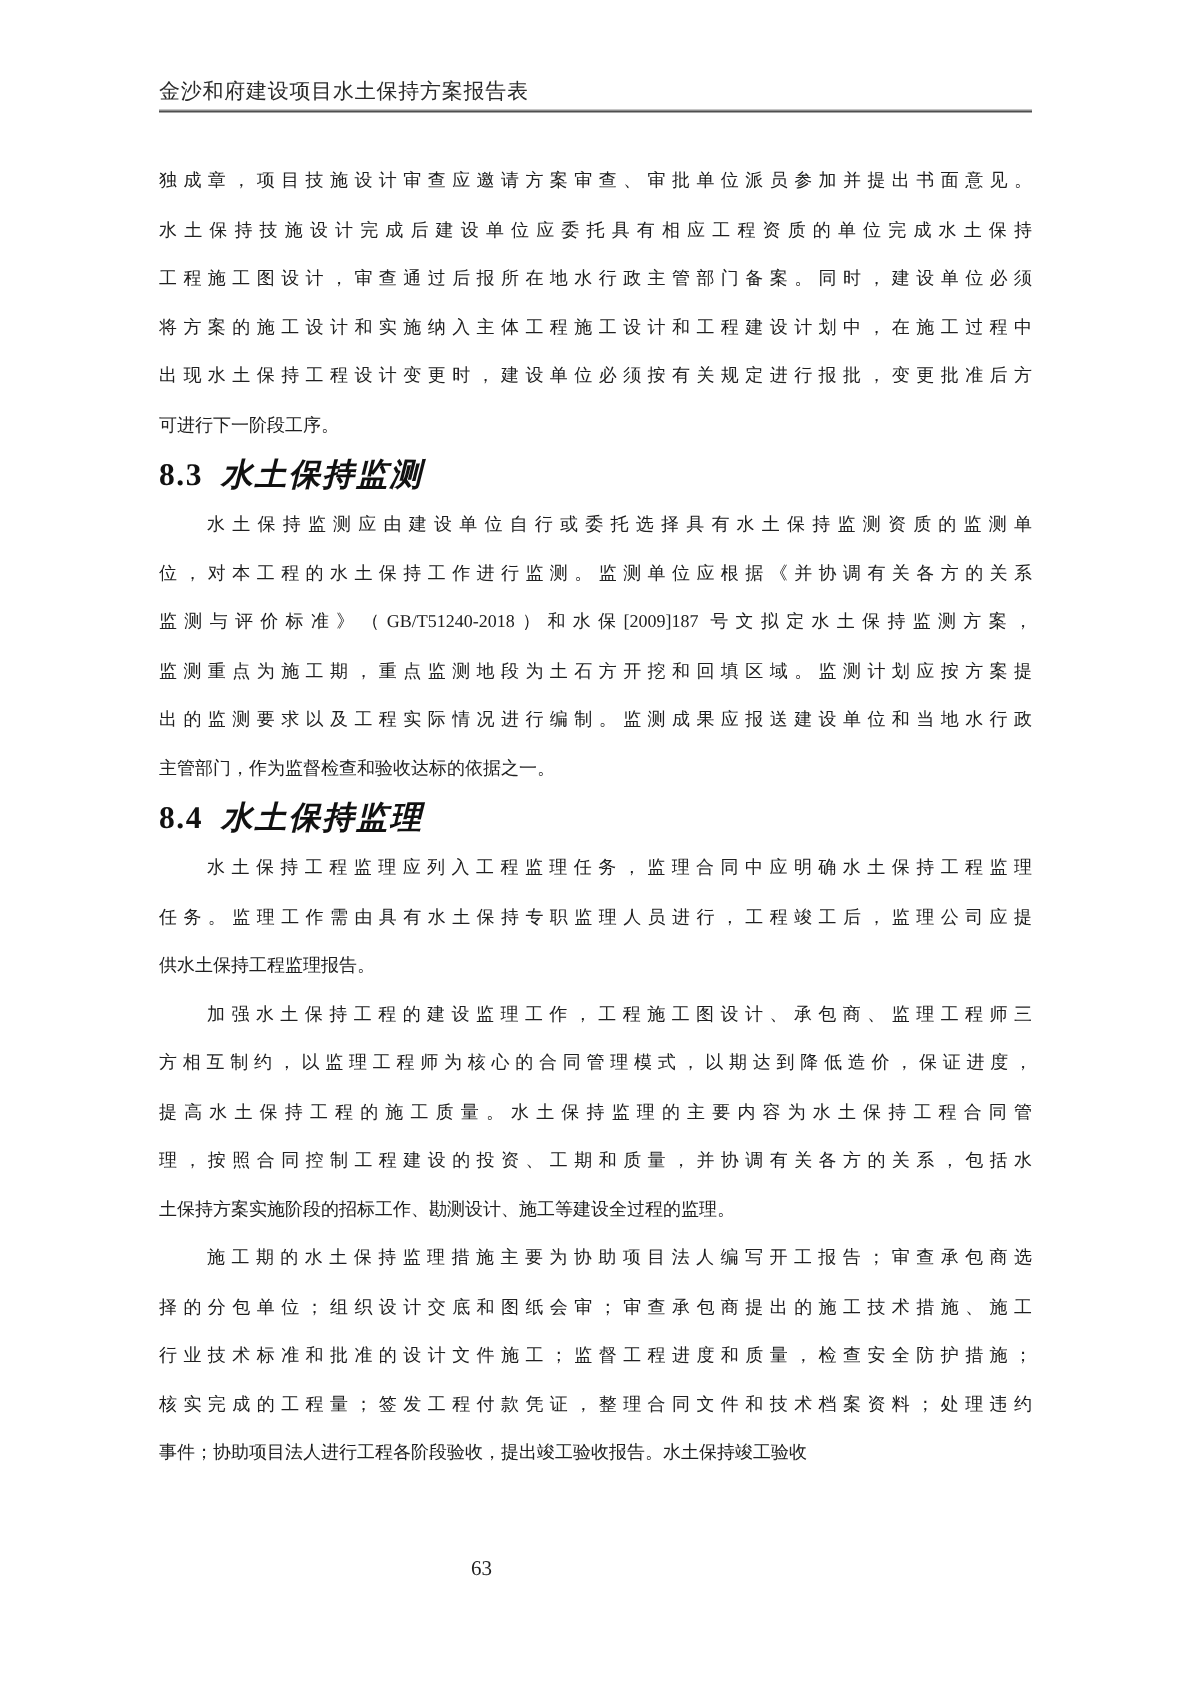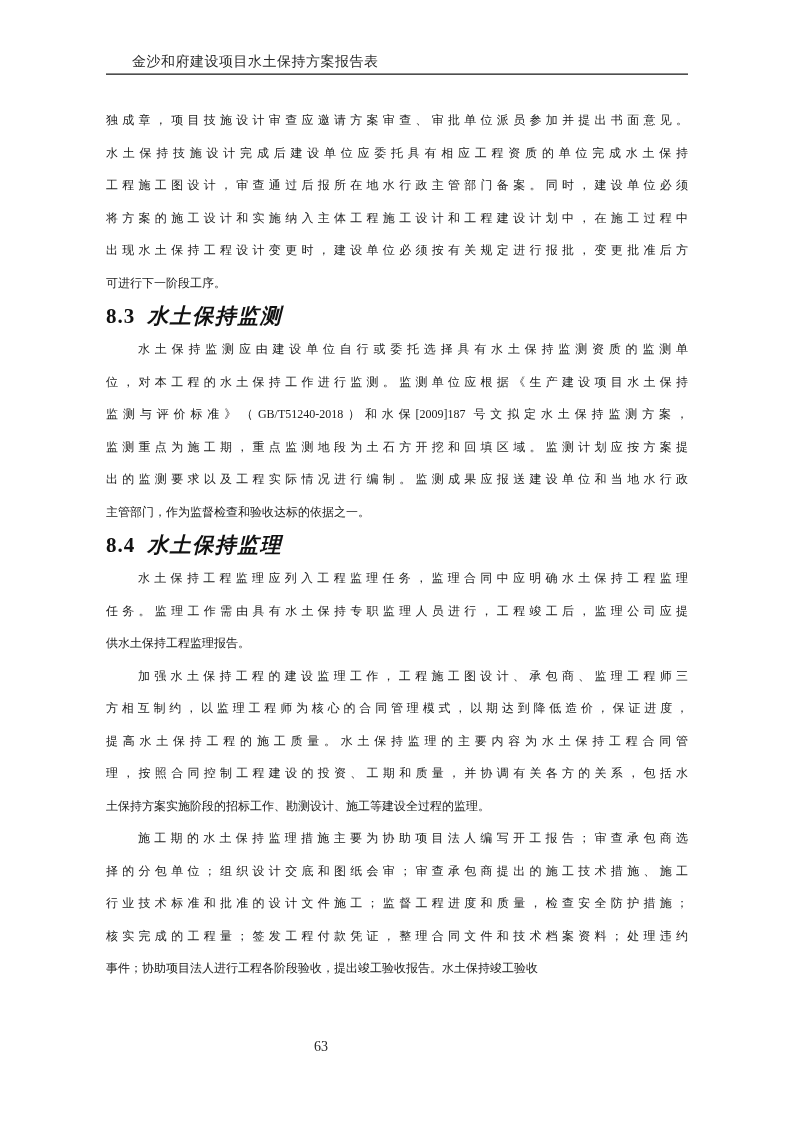--- a/index.html
+++ b/index.html
@@ -21,21 +21,20 @@
     position: absolute;
     left: 106px;
     top: 53px;
     width: 582px;
   }
   .header-title {
     font-size: 14px;
     line-height: 17px;
     letter-spacing: 0.5px;
     color: #2b2b2b;
-    margin-left: 26px;
   }
   .header-rule {
     margin-top: 3px;
     height: 2px;
   }
   .header-rule .rule-a { height: 1px; background: #8d8d8d; }
   .header-rule .rule-b { height: 1px; background: #4e4e4e; }
   
   .doc-body {
     position: absolute;
@@ -110,21 +109,21 @@
         <div class="line">独成章，项目技施设计审查应邀请方案审查、审批单位派员参加并提出书面意见。</div>
         <div class="line">水土保持技施设计完成后建设单位应委托具有相应工程资质的单位完成水土保持</div>
         <div class="line">工程施工图设计，审查通过后报所在地水行政主管部门备案。同时，建设单位必须</div>
         <div class="line">将方案的施工设计和实施纳入主体工程施工设计和工程建设计划中，在施工过程中</div>
         <div class="line">出现水土保持工程设计变更时，建设单位必须按有关规定进行报批，变更批准后方</div>
         <div class="line last">可进行下一阶段工序。</div>
       </div>
       <div class="heading"><span class="hnum">8.3</span><span class="htitle">水土保持监测</span></div>
       <div class="para">
         <div class="line indent">水土保持监测应由建设单位自行或委托选择具有水土保持监测资质的监测单</div>
-        <div class="line">位，对本工程的水土保持工作进行监测。监测单位应根据《生产建设项目水土保持</div>
+        <div class="line">位，对本工程的水土保持工作进行监测。监测单位应根据《并协调有关各方的关系</div>
         <div class="line">监测与评价标准》（GB/T51240-2018）和水保[2009]187 号文拟定水土保持监测方案，</div>
         <div class="line">监测重点为施工期，重点监测地段为土石方开挖和回填区域。监测计划应按方案提</div>
         <div class="line">出的监测要求以及工程实际情况进行编制。监测成果应报送建设单位和当地水行政</div>
         <div class="line last">主管部门，作为监督检查和验收达标的依据之一。</div>
       </div>
       <div class="heading"><span class="hnum">8.4</span><span class="htitle">水土保持监理</span></div>
       <div class="para">
         <div class="line indent">水土保持工程监理应列入工程监理任务，监理合同中应明确水土保持工程监理</div>
         <div class="line">任务。监理工作需由具有水土保持专职监理人员进行，工程竣工后，监理公司应提</div>
         <div class="line last">供水土保持工程监理报告。</div>

